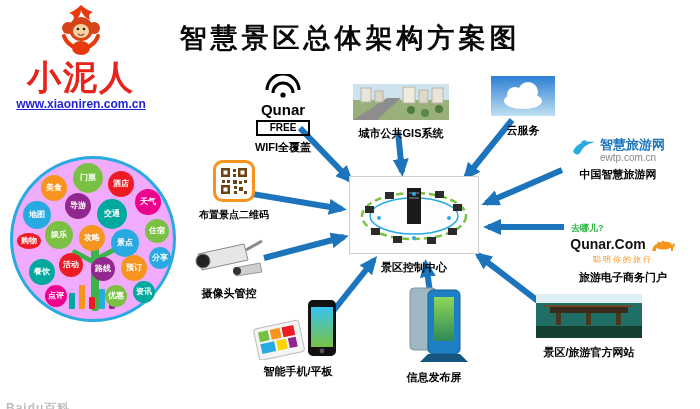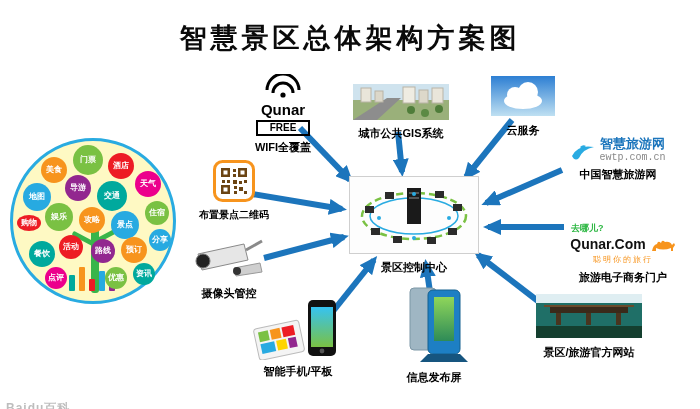--- a/index.html
+++ b/index.html
@@ -9,39 +9,39 @@
   .title { position: absolute; top: 20px; left: 0; right: 0; text-align: center;
            font-size: 27px; font-weight: bold; letter-spacing: 4px; color: #0a0a0a; white-space: nowrap; }
 
   
   .brand { position: absolute; left: 6px; top: 4px; width: 150px; text-align: center; }
   .brand .name { font-size: 34px; font-weight: 900; color: #e8231a; line-height: 1; letter-spacing: 2px;
                  text-shadow: 1px 1px 0 #fff; }
   .brand .url { font-size: 12px; color: #2323d6; text-decoration: underline; margin-top: 3px; font-weight: bold; }
 
   
-  .cloudcircle { position: absolute; left: 10px; top: 138px; width: 166px; height: 166px;
-                 border: 3px solid #29abe1; border-radius: 50%; background: #fef9c3; }
+  .cloudcircle { position: absolute; left: 10px; top: 156px; width: 166px; height: 166px;
+                 border: 3px solid #29abe1; border-radius: 50%; background: #f0abfc; }
   .trunk { position: absolute; left: 78px; top: 88px; width: 8px; height: 64px; background: #39b54a; border-radius: 3px; }
   .branch { position: absolute; background: #39b54a; border-radius: 2px; }
   .bar { position: absolute; bottom: 10px; width: 6px; border-radius: 1px; }
   .bub { position: absolute; border-radius: 50%; color: #fff; display: flex; align-items: center;
          justify-content: center; font-size: 8px; font-weight: bold; line-height: 1; overflow: hidden; }
 
   
   .node { position: absolute; text-align: center; }
   .nlabel { font-size: 11px; font-weight: bold; color: #000; white-space: nowrap; }
 
   
   .wifi-word { font-size: 15px; font-weight: 900; color: #000; line-height: 1; }
   .wifi-free { display: inline-block; font-size: 10px; font-weight: 900; color: #000;
                border: 2px solid #000; padding: 0 12px; margin-top: 2px; line-height: 12px; }
 
   
-  .ewtp-row { display: flex; align-items: flex-end; justify-content: center; gap: 3px; font-family: Liberation Mono, monospace; }
+  .ewtp-row { display: flex; align-items: flex-start; justify-content: center; gap: 3px; }
   .ewtp-title { font-size: 13px; font-weight: 900; color: #1b75bc; line-height: 1.1; }
   .ewtp-domain { font-size: 10px; color: #888; text-align: left; }
 
   
   .qunar-cn { font-size: 9px; color: #2cb742; font-weight: bold; text-align: left; margin-left: 6px; }
   .qunar-row { display: flex; align-items: center; justify-content: center; gap: 4px; }
   .qunar-en { font-size: 14px; font-weight: 900; color: #111; }
   .qunar-slogan { font-size: 8px; color: #f7941d; letter-spacing: 2px; margin-top: 1px; }
 
   .imgbox { display: inline-block; line-height: 0; }
@@ -71,20 +71,37 @@
       <line x1="547" y1="308" x2="478" y2="255"></line>
       <line x1="430" y1="292" x2="426" y2="264"></line>
       <line x1="330" y1="315" x2="374" y2="260"></line>
       <line x1="264" y1="258" x2="344" y2="237"></line>
       <line x1="252" y1="194" x2="342" y2="209"></line>
     </g>
   </svg>
 
   <div class="title">智慧景区总体架构方案图</div>
 
+  <div class="brand">
+    <svg width="54" height="52" viewBox="0 0 54 52">
+      <path d="M27 1 Q21 7 15 9 Q22 11 19 17 Q27 13 27 6 Q29 13 36 16 Q33 10 39 8 Q32 6 27 1 z" fill="#e8380d"></path>
+      <circle cx="14" cy="24" r="6" fill="#d64518"></circle>
+      <circle cx="40" cy="24" r="6" fill="#d64518"></circle>
+      <circle cx="27" cy="25" r="12" fill="#d64518"></circle>
+      <ellipse cx="27" cy="27" rx="8" ry="7" fill="#f9d3a0"></ellipse>
+      <circle cx="24" cy="25" r="1.3" fill="#222"></circle>
+      <circle cx="30" cy="25" r="1.3" fill="#222"></circle>
+      <path d="M24 30 Q27 32.5 30 30" stroke="#a33" stroke-width="1.2" fill="none"></path>
+      <ellipse cx="27" cy="44" rx="9" ry="7" fill="#e8380d"></ellipse>
+      <path d="M18 42 Q12 38 10 32" stroke="#e8380d" stroke-width="4" fill="none" stroke-linecap="round"></path>
+      <path d="M36 42 Q42 38 44 32" stroke="#e8380d" stroke-width="4" fill="none" stroke-linecap="round"></path>
+    </svg>
+    <div class="name">小泥人</div>
+    <div class="url">www.xiaoniren.com.cn</div>
+  </div>
 
   <div class="cloudcircle">
     <div class="trunk"></div>
     <div class="branch" style="left:58px;top:96px;width:28px;height:5px;transform:rotate(28deg);"></div>
     <div class="branch" style="left:80px;top:92px;width:28px;height:5px;transform:rotate(-28deg);"></div>
     <div class="bar" style="left:56px;height:16px;background:#00a99d;"></div>
     <div class="bar" style="left:66px;height:24px;background:#f7941d;"></div>
     <div class="bar" style="left:76px;height:12px;background:#ed1c24;"></div>
     <div class="bar" style="left:86px;height:20px;background:#27aae1;"></div>
     <div class="bar" style="left:96px;height:15px;background:#92278f;"></div>

